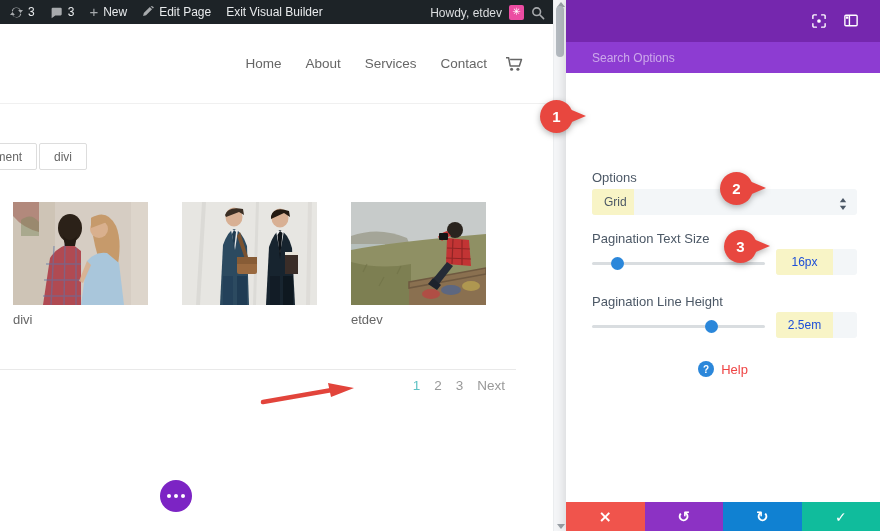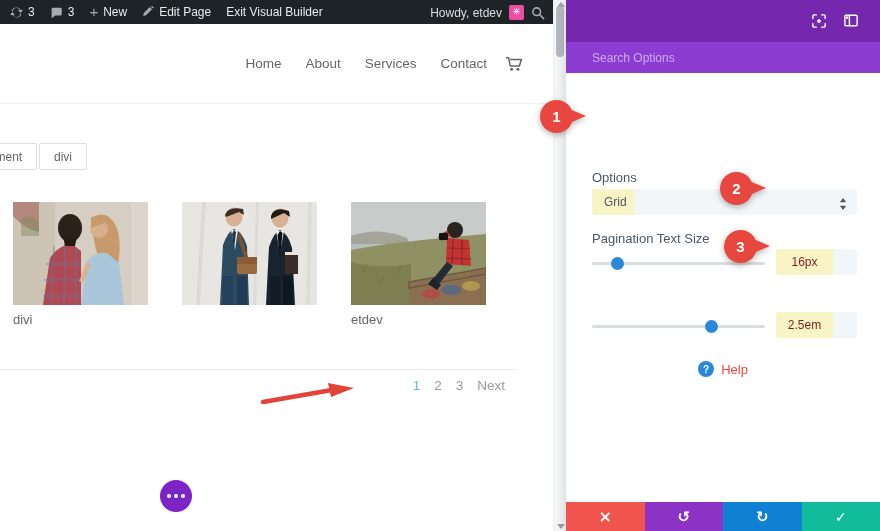--- a/index.html
+++ b/index.html
@@ -113,21 +113,21 @@
   .thumb-1 { left:19px; }
   .thumb-2 { left:113px; }
 
   .value-field { position:absolute; left:210px; width:81px; height:26px; background:#f3f6f8;
                  border-radius:3px; }
   .value-1 { top:176px; }
   .value-2 { top:239px; }
   .value-hl { position:absolute; left:0; top:0; width:57px; height:26px; background:#f8f4c6;
               border-radius:3px 0 0 3px; display:flex; align-items:center; justify-content:center; }
   .value-hl input { width:50px; border:none; background:transparent; outline:none; text-align:center;
-                    font-size:12px; color:#7f1d1d; font-family:"Liberation Sans", sans-serif; }
+                    font-size:12px; color:#1d4ed8; font-family:"Liberation Sans", sans-serif; }
 
   .help-row { position:absolute; left:0; top:288px; width:314px; display:flex; align-items:center;
               justify-content:center; gap:7px; cursor:pointer; }
   .help-circle { width:16px; height:16px; border-radius:50%; background:#2b87da; color:#fff;
                  font-size:10px; font-weight:bold; display:flex; align-items:center;
                  justify-content:center; }
   .help-text { font-size:13px; color:#ef4444; }
 
   
   .panel-footer { position:absolute; left:566px; top:502px; width:314px; height:29px; display:flex; }
@@ -385,20 +385,21 @@
       <span class="fld-label lbl-pts">Pagination Text Size</span>
       <div class="slider-track track-1">
         <span class="slider-thumb thumb-1"></span>
       </div>
       <div class="value-field value-1">
         <span class="value-hl">
           <input type="text" value="16px" style="">
         </span>
       </div>
 
+      <span class="fld-label lbl-plh">Pagination Line Height</span>
       <div class="slider-track track-2">
         <span class="slider-thumb thumb-2"></span>
       </div>
       <div class="value-field value-2">
         <span class="value-hl">
           <input type="text" value="2.5em" style="">
         </span>
       </div>
 
       <div class="help-row">

